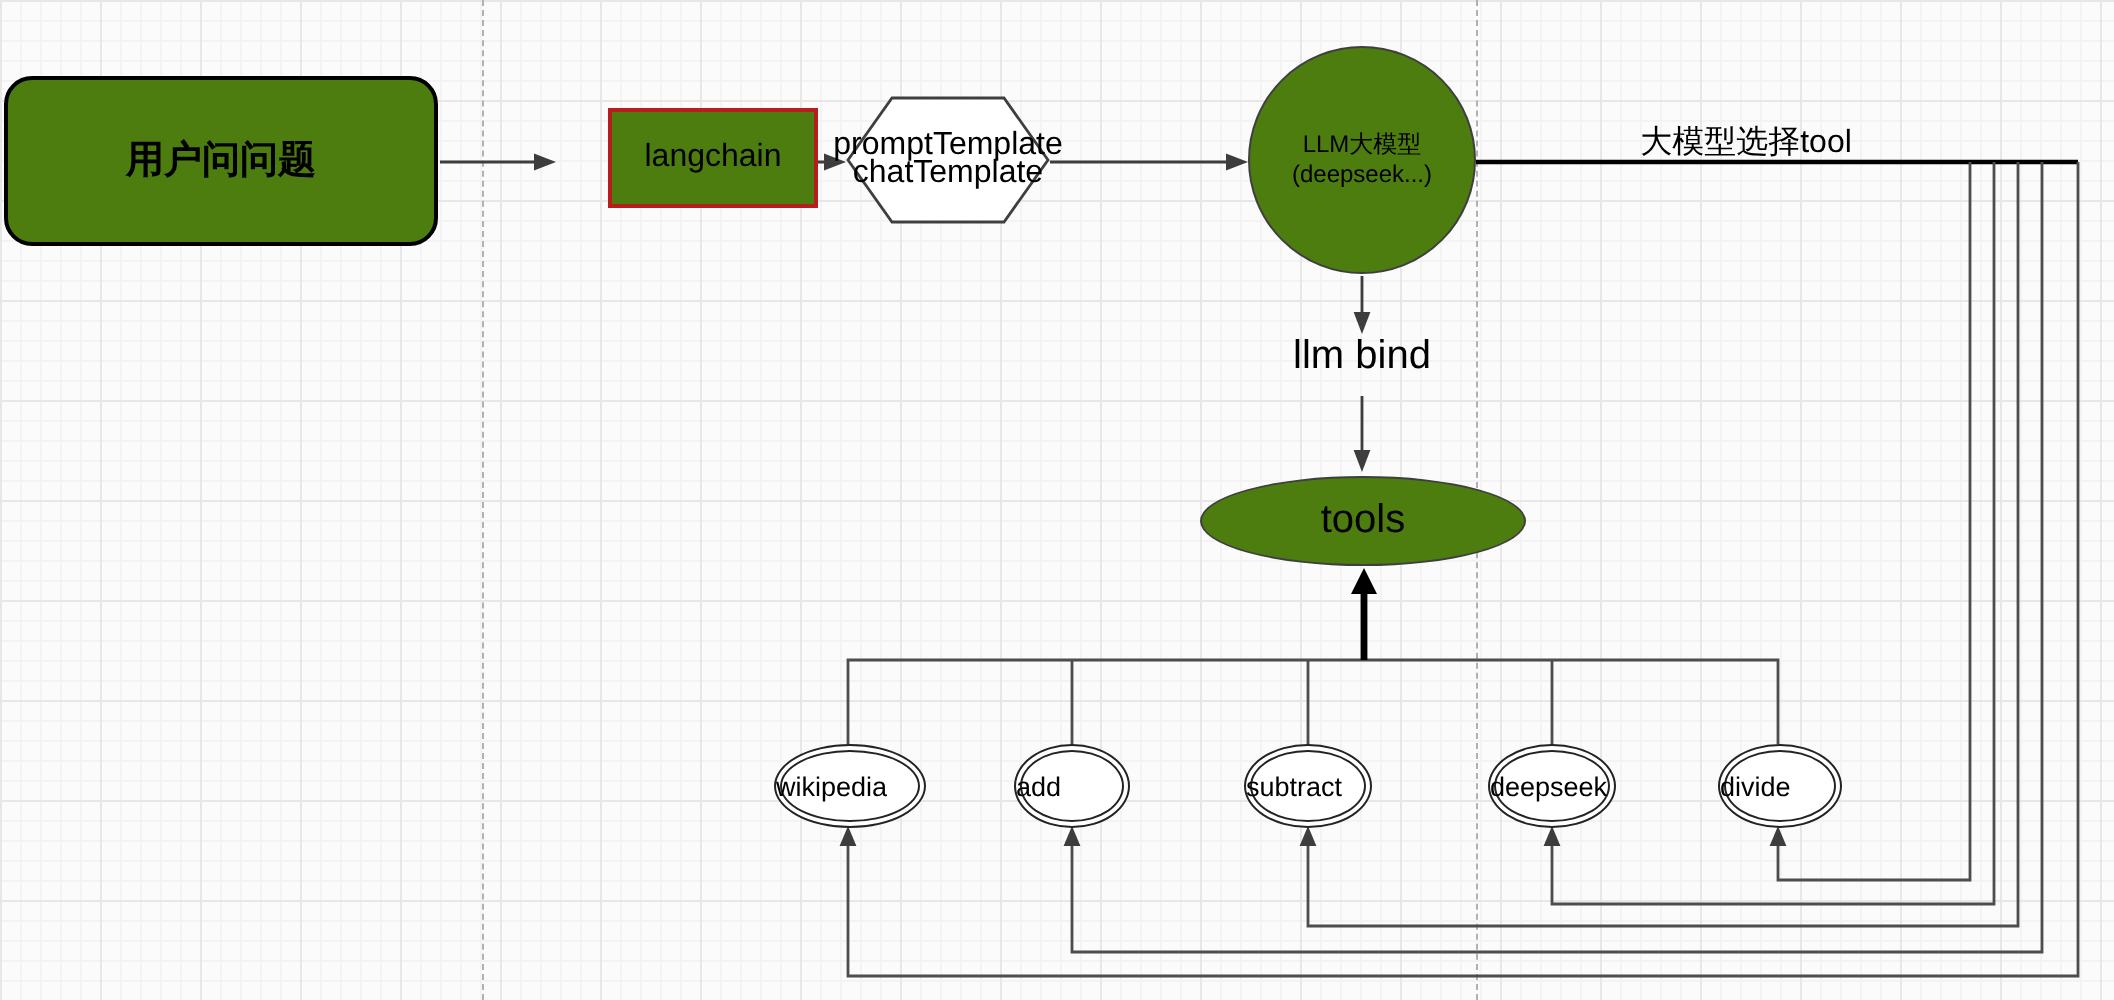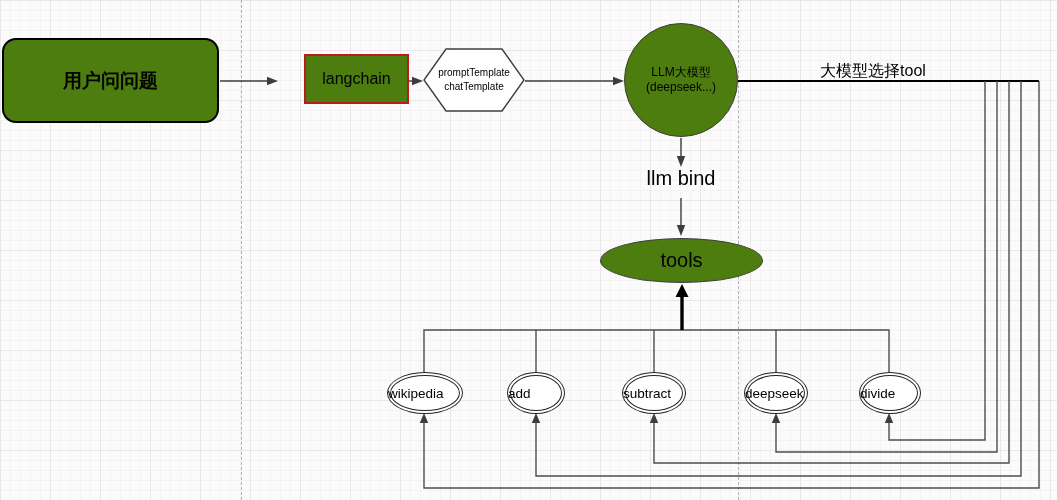--- a/index.html
+++ b/index.html
@@ -35,21 +35,21 @@
     left: 278px; top: 54px; width: 105px; height: 50px;
     border: 2px solid #b91c1c; font-size: 16px; margin-left: 26px;
   }
   .hexagon-wrap {
     position: absolute; left: 423px; top: 48px; width: 102px; height: 64px;
     z-index: 3; background: transparent;
   }
   .hexagon-wrap svg { position: absolute; left: 0; top: 0; }
   .hexagon-label {
     position: absolute; inset: 0; display: flex; flex-direction: column;
-    align-items: center; justify-content: center; font-size: 10px; line-height: 14px;
+    align-items: center; justify-content: center; font-size: 16px; line-height: 14px;
   }
   .llm-circle {
     left: 624px; top: 23px; width: 114px; height: 114px;
     border: 1.4px solid #3f3f3f; border-radius: 50%;
     font-size: 12px; line-height: 15px;
   }
   .tools-ellipse {
     left: 600px; top: 238px; width: 163px; height: 45px;
     border: 1.4px solid #3f3f3f; border-radius: 50%;
     font-size: 20px;

